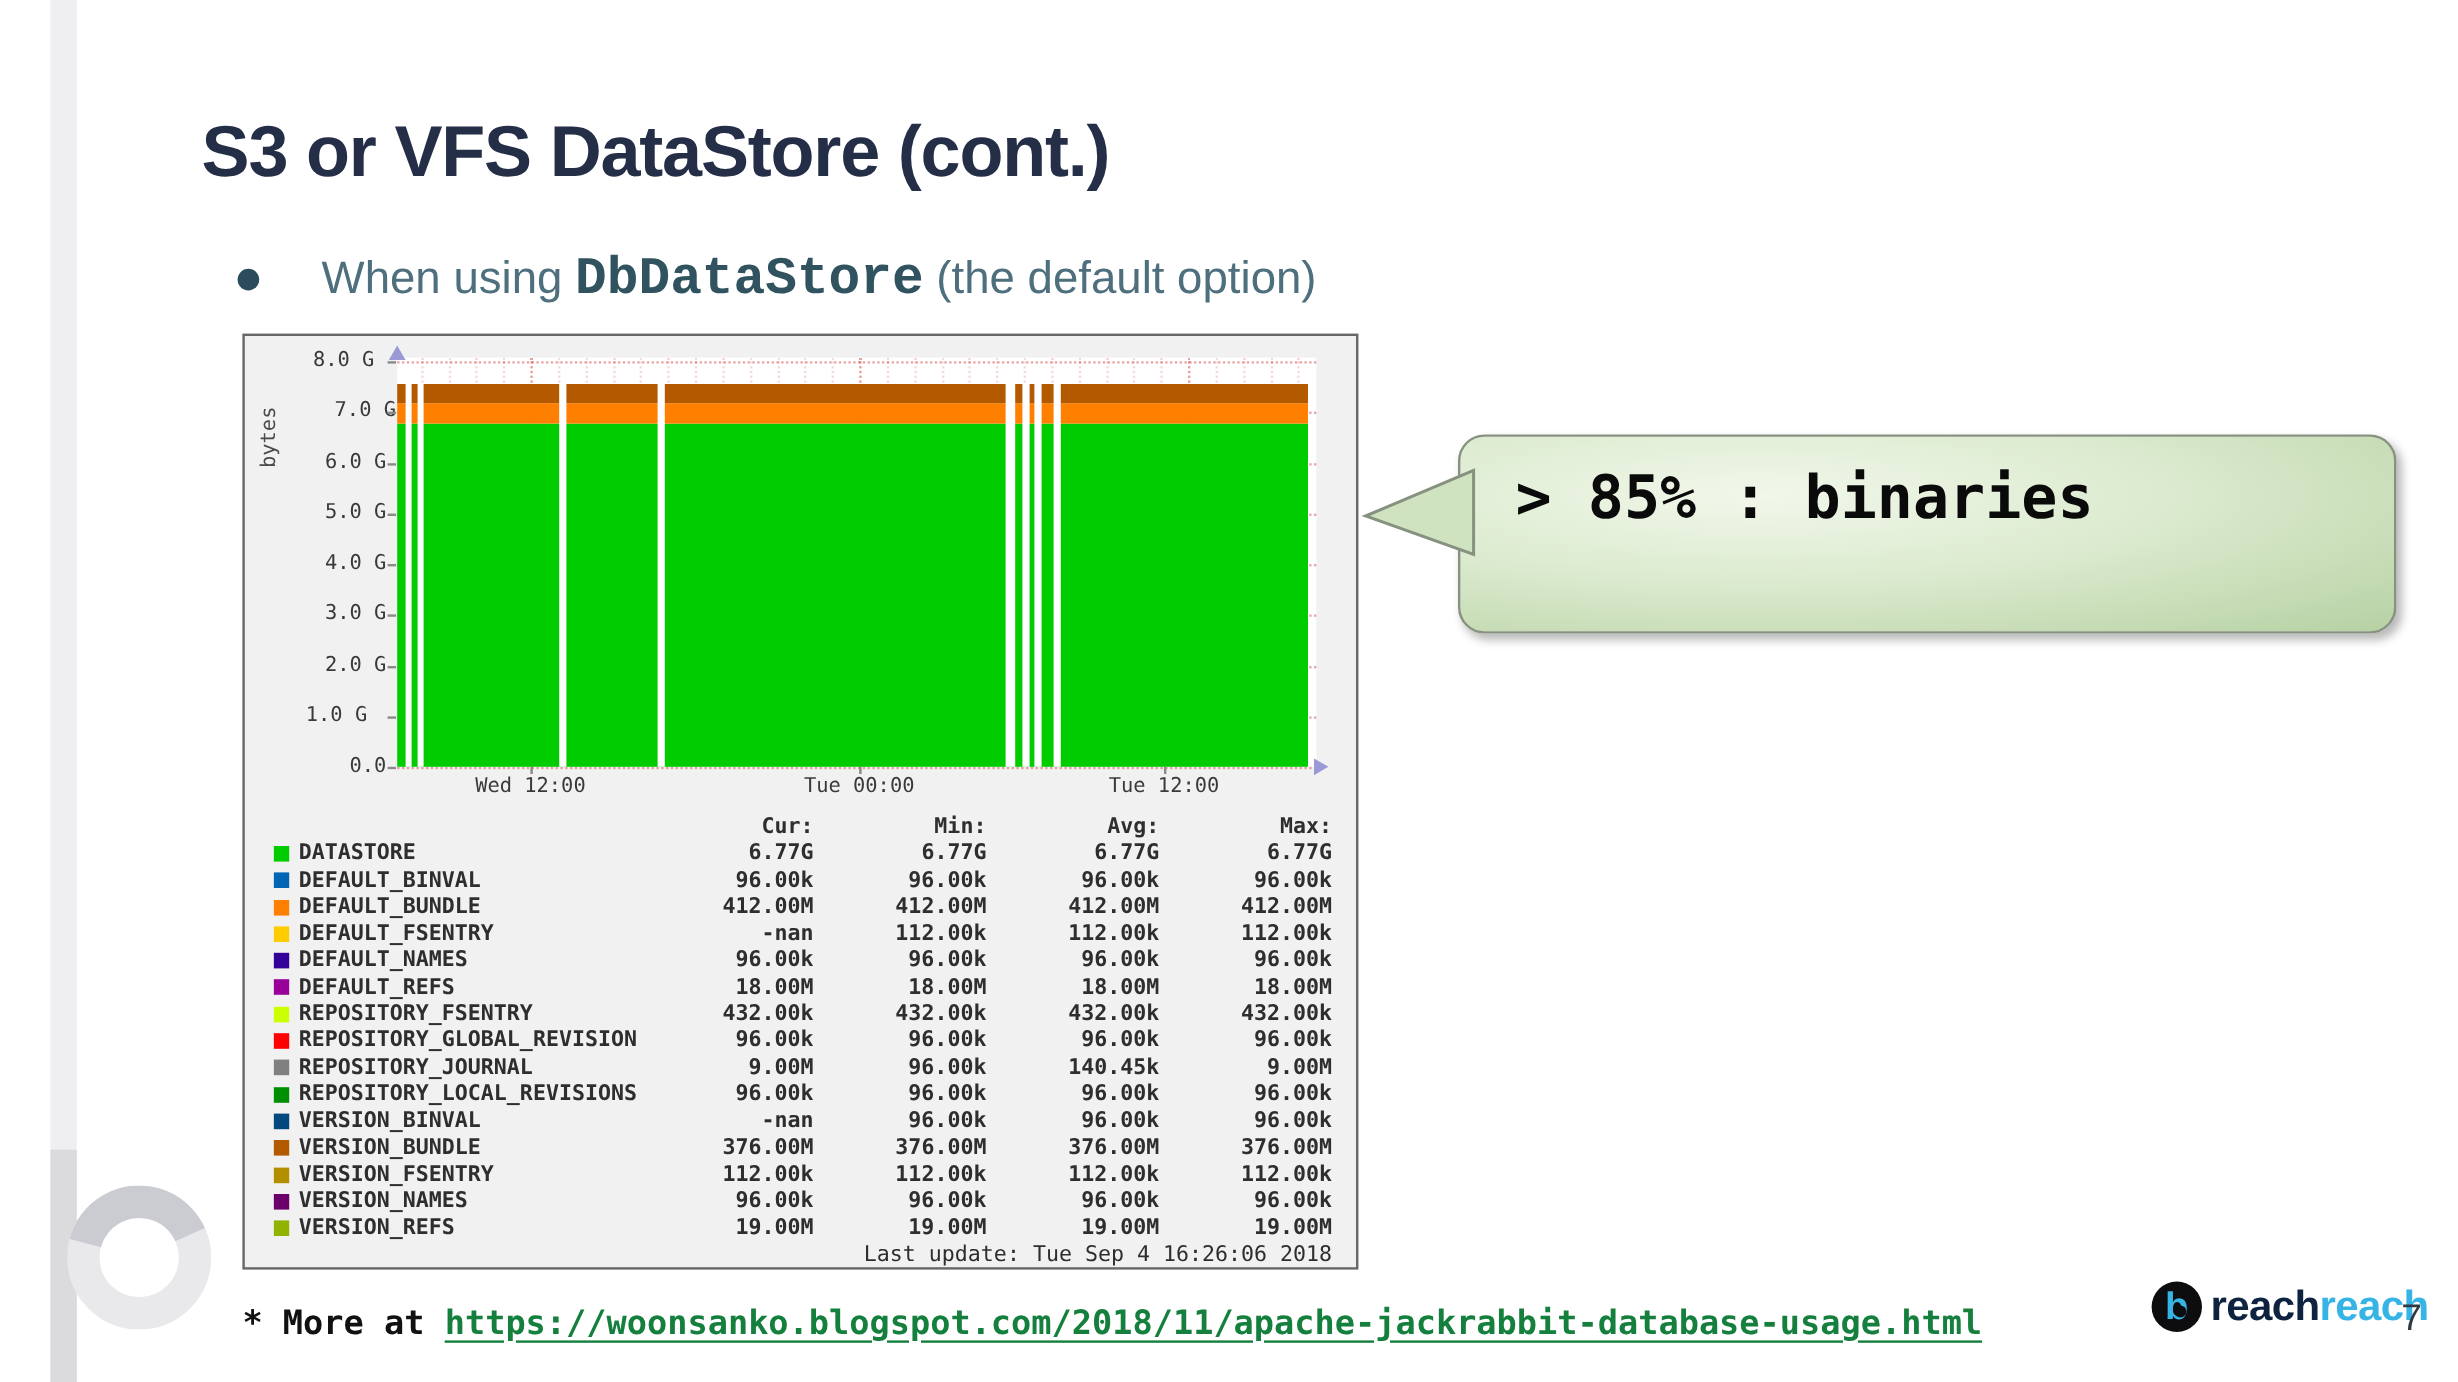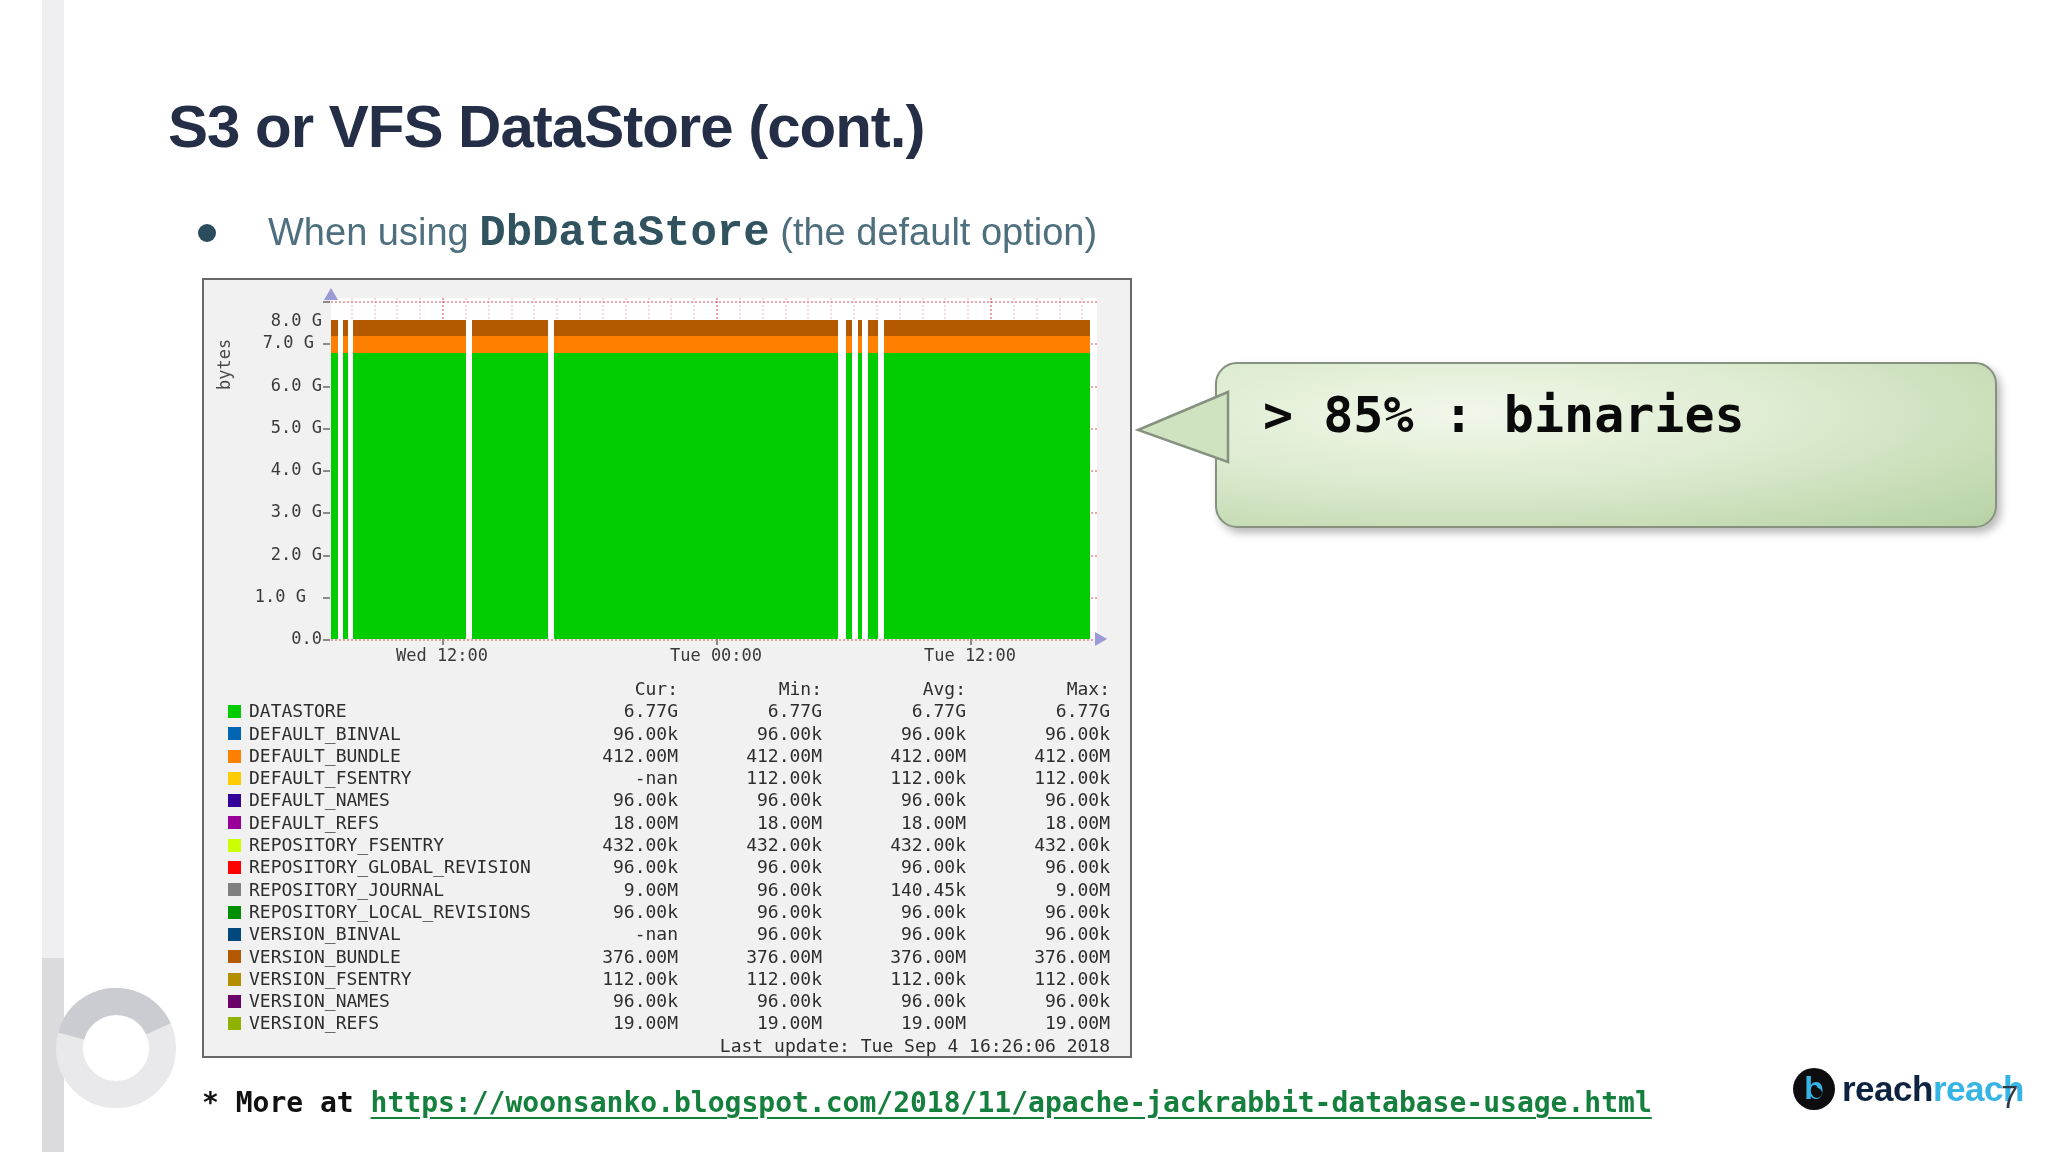--- a/index.html
+++ b/index.html
@@ -32,21 +32,21 @@
   .ytick-label{position:absolute;width:92px;text-align:right;font-size:17px;color:#3a3a3a;}
   .ytick-mark{position:absolute;width:7px;height:0;border-top:2px solid #8a8a8a;}
   .xtick-label{position:absolute;top:365px;width:140px;text-align:center;font-size:17px;color:#3a3a3a;}
   .xtick-mark{position:absolute;top:359px;width:0;height:6px;border-left:2px solid #8a8a8a;}
   .arrow-right{position:absolute;width:0;height:0;border-top:7px solid transparent;border-bottom:7px solid transparent;border-left:12px solid #9b99d6;}
   .arrow-up{position:absolute;width:0;height:0;border-left:7px solid transparent;border-right:7px solid transparent;border-bottom:12px solid #9b99d6;}
   .ylabel-bytes{left:10px;top:110px;font-size:17px;color:#4a4a4a;transform:rotate(-90deg);transform-origin:left top;position:absolute;}
 
   
   .legend{position:absolute;left:24px;top:398px;width:882px;font-size:18px;line-height:22.3px;}
-  .lrow{display:flex;align-items:center;height:22.3px;white-space:nowrap;}
+  .lrow{display:flex;align-items:center;height:22.3px;white-space:nowrap;font-weight:bold;}
   .lname{flex:1;display:flex;align-items:center;overflow:hidden;}
   .sq{width:13px;height:13px;margin-right:8px;flex:0 0 auto;}
   .lval{width:144px;text-align:right;flex:0 0 auto;}
   .lupdate{text-align:right;height:22px;}
 
   
   .callout{left:1215px;top:362px;width:782px;height:166px;box-sizing:border-box;
            border:2.5px solid #86917f;border-radius:22px;
            background:radial-gradient(ellipse at 32% 30%, #f1f7ea 0%, #dcebcf 45%, #b6d1a3 100%);
            box-shadow:4px 5px 8px rgba(0,0,0,0.28);
@@ -301,23 +301,23 @@
           <div class="sq" style="background: rgb(143, 179, 0);"></div>
           <span>VERSION_REFS</span>
         </div>
         <div class="lval">19.00M</div>
         <div class="lval">19.00M</div>
         <div class="lval">19.00M</div>
         <div class="lval">19.00M</div>
       </div>
       <div class="lupdate">Last update: Tue Sep  4 16:26:06 2018</div>
     </div>
-<div class="ytick-label" style="left: 26px; top: 10px; margin-top: 20px;">8.0 G</div>
+<div class="ytick-label" style="left: 16px; top: 10px;">8.0 G</div>
     <div class="ytick-mark" style="left: 119px; top: 21px;"></div>
-    <div class="ytick-label" style="left: 18px; top: 52.25px;">7.0 G</div>
+    <div class="ytick-label" style="left: 34px; top: 52.25px;">7.0 G</div>
     <div class="ytick-mark" style="left: 119px; top: 63.25px;"></div>
     <div class="ytick-label" style="left: 26px; top: 94.5px;">6.0 G</div>
     <div class="ytick-mark" style="left: 119px; top: 105.5px;"></div>
     <div class="ytick-label" style="left: 26px; top: 136.75px;">5.0 G</div>
     <div class="ytick-mark" style="left: 119px; top: 147.75px;"></div>
     <div class="ytick-label" style="left: 26px; top: 179px;">4.0 G</div>
     <div class="ytick-mark" style="left: 119px; top: 190px;"></div>
     <div class="ytick-label" style="left: 26px; top: 221.25px;">3.0 G</div>
     <div class="ytick-mark" style="left: 119px; top: 232.25px;"></div>
     <div class="ytick-label" style="left: 26px; top: 263.5px;">2.0 G</div>

